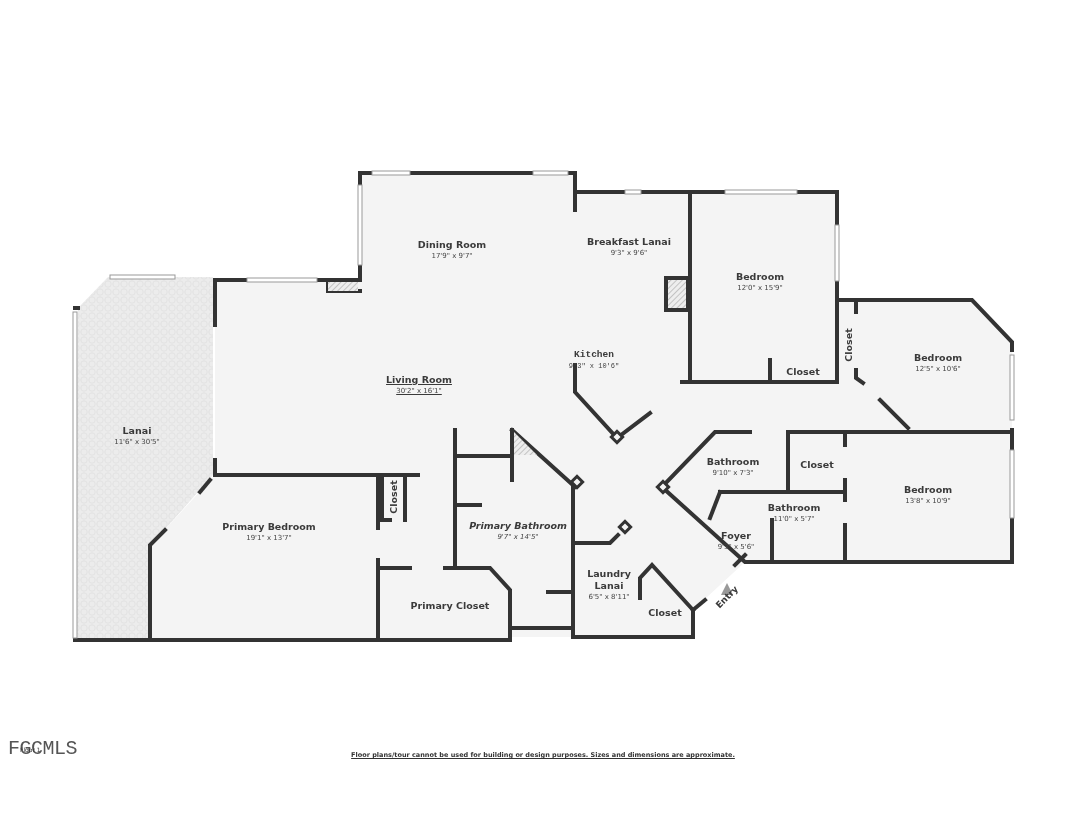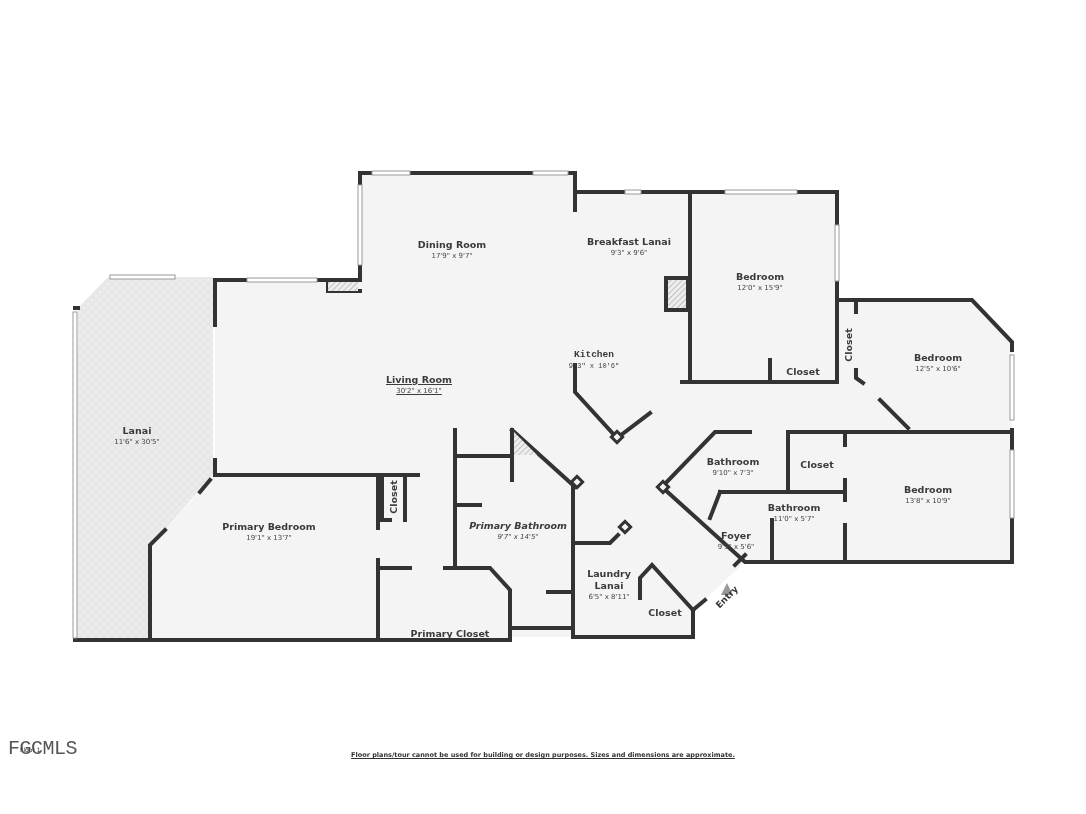--- a/index.html
+++ b/index.html
@@ -185,21 +185,21 @@
   <span class="dim">9'3" x 5'6"</span>
 </div>
 <div class="room" style="left:269px;top:532px;">
   <span class="name">Primary Bedroom</span>
   <span class="dim">19'1" x 13'7"</span>
 </div>
 <div class="room" style="left:609px;top:585px;white-space:normal;width:60px;">
   <span class="name">Laundry Lanai</span>
   <span class="dim">6'5" x 8'11"</span>
 </div>
-<div class="room" style="left:440px;top:634px;padding-left:20px;">
+<div class="room" style="left:440px;top:606px;padding-left:20px;">
   <span class="name">Primary Closet</span>
 </div>
 <div class="room" style="left:665px;top:613px;">
   <span class="name">Closet</span>
 </div>
 
 <div class="entry">Entry</div>
 <div class="disclaimer">Floor plans/tour cannot be used for building or design purposes. Sizes and dimensions are approximate.</div>
 <div class="logo">FGCMLS</div>
 <div class="logo-small">Floor 1</div>

